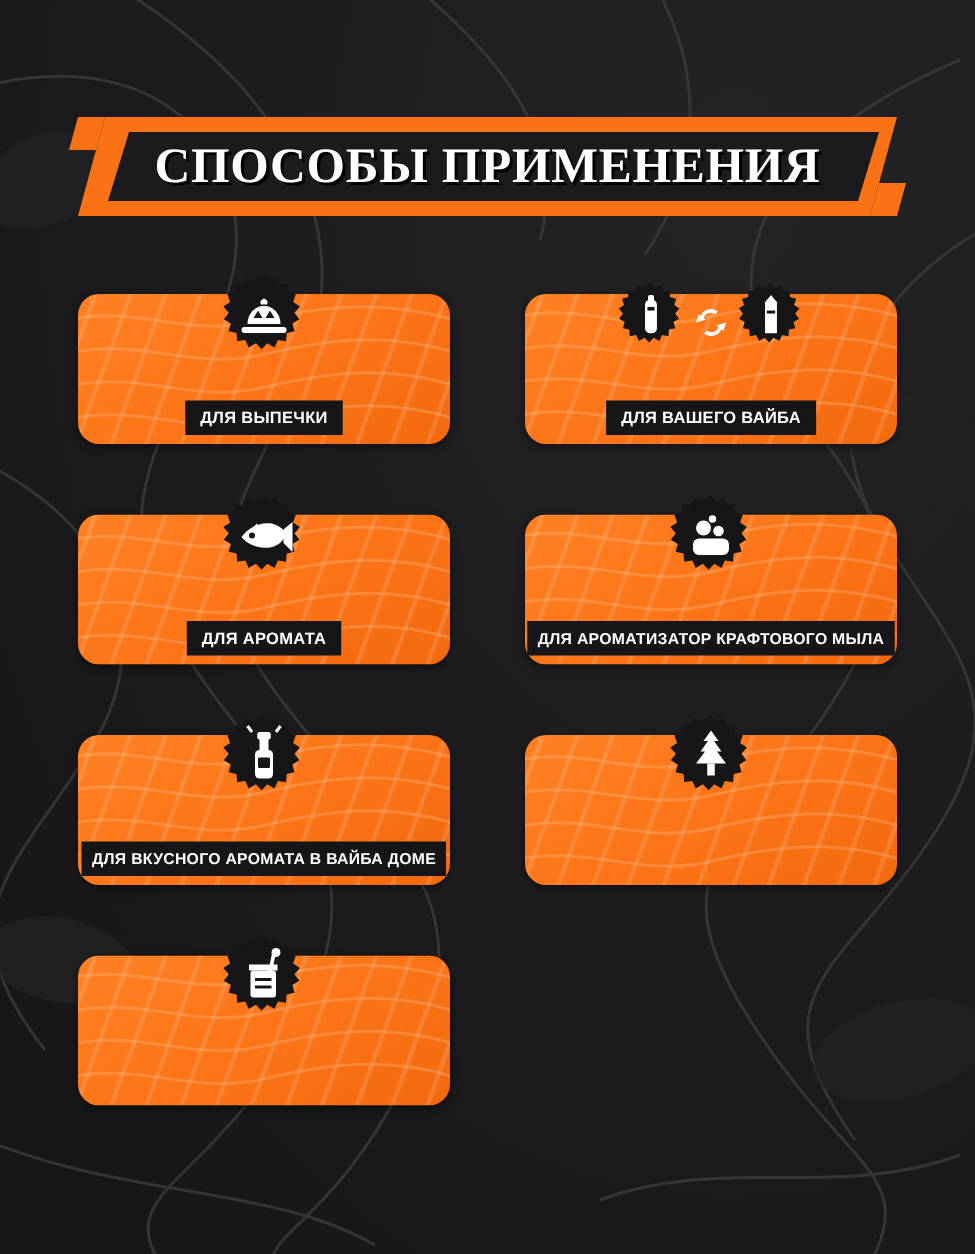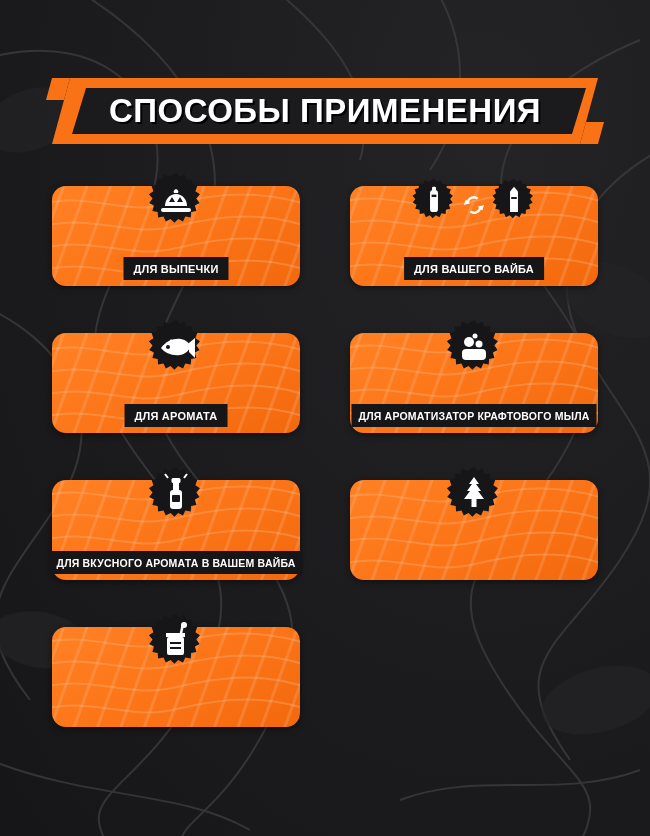--- a/index.html
+++ b/index.html
@@ -51,26 +51,27 @@
     height: 66px;
     display: flex;
     align-items: center;
     justify-content: center;
     color: #ffffff;
     font-size: 33px;
     font-weight: bold;
     letter-spacing: 0.5px;
     text-shadow: 2px 2px 0 #000;
     white-space: nowrap;
+    font-family: Liberation Serif, serif;
   }
 
   
   .grid {
     position: absolute;
-    top: 186px;
+    top: 196px;
     left: 52px;
     width: 546px;
     display: grid;
     grid-template-columns: 248px 248px;
     grid-column-gap: 50px;
     grid-row-gap: 47px;
   }
   .cell {
     position: relative;
     height: 100px;
@@ -309,21 +310,21 @@
           <path d="M29 1 l3.6 4.1 4.9-2.5 2 5.2 5.4-0.6 0.1 5.5 5.2 1.4-1.8 5.2 4.5 3-3.6 4.2 3.3 4.4-4.7 2.7 1.5 5.3-5.3 1.1-0.4 5.5-5.4-0.9-2.3 5-4.8-2.7-3.8 3.9-3.8-3.9-4.8 2.7-2.3-5-5.4 0.9-0.4-5.5-5.3-1.1 1.5-5.3-4.7-2.7 3.3-4.4-3.6-4.2 4.5-3-1.8-5.2 5.2-1.4 0.1-5.5 5.4 0.6 2-5.2 4.9 2.5z" fill="#161618"></path>
           <g fill="#ffffff">
             <rect x="23" y="24" width="12" height="19" rx="3"></rect>
             <rect x="26" y="16" width="6" height="8"></rect>
             <rect x="24.5" y="12" width="9" height="5" rx="1.5"></rect>
             <path d="M21 12 l-3-4 M37 12 l3-4" stroke="#ffffff" stroke-width="2" fill="none"></path>
           </g>
           <rect x="25" y="29" width="8" height="7" rx="1" fill="#161618"></rect>
         </svg>
       </div>
-      <div class="label-bar long">ДЛЯ ВКУСНОГО АРОМАТА В ВАШЕМ ВАЙБА</div>
+      <div class="label-bar long">ДЛЯ ВКУСНОГО АРОМАТА В ВАЙБА ДОМЕ</div>
     </div>
 
     <div class="cell col1">
       <div class="card">
         <svg class="texture" viewBox="0 0 248 100" preserveAspectRatio="none">
           <g fill="none" stroke="#ffd2ab" stroke-width="2" opacity="0.55">
             <path d="M-10 18 C 40 6, 70 30, 120 18 S 210 4, 260 20"></path>
             <path d="M-10 40 C 45 28, 75 52, 125 40 S 215 26, 260 42"></path>
             <path d="M-10 62 C 45 50, 75 74, 125 62 S 215 48, 260 64"></path>
             <path d="M-10 84 C 45 72, 75 96, 125 84 S 215 70, 260 86"></path>

